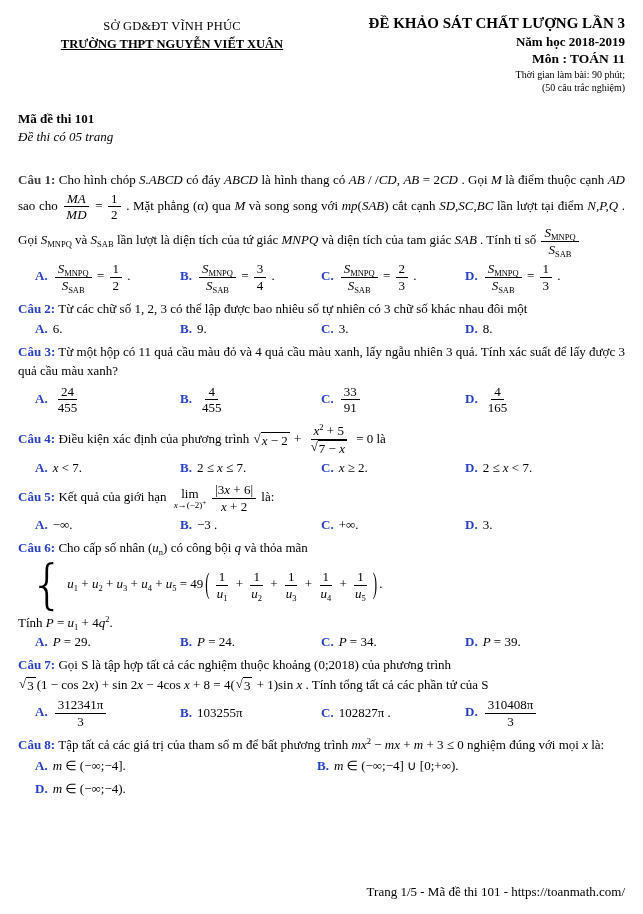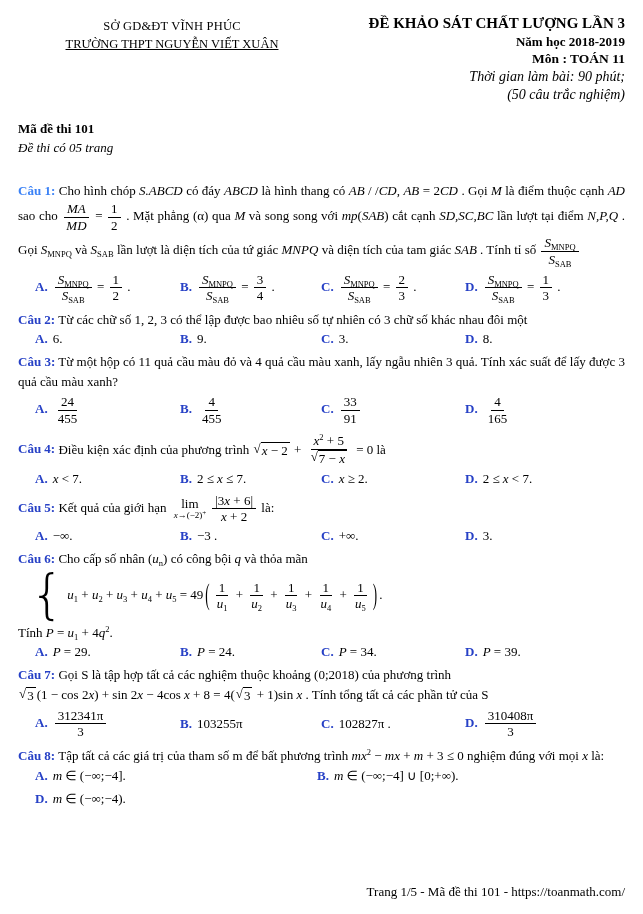--- a/index.html
+++ b/index.html
@@ -3,26 +3,26 @@
 <meta charset="utf-8">
 <style>
   html,body{margin:0;padding:0;background:#ffffff;}
   body{font-family:"Liberation Serif", serif;color:#000;}
   .page{position:relative;width:643px;height:914px;box-sizing:border-box;
         padding:14px 18px 12px 18px;background:#fff;overflow:hidden;font-size:13px;}
   
   .header{display:flex;align-items:flex-start;}
   .h-left{width:308px;text-align:center;padding-top:4px;line-height:1.35;}
   .h-left .org1{font-size:12.5px;letter-spacing:.2px;}
-  .h-left .org2{font-size:12.5px;font-weight:400;text-decoration:underline;margin-top:1px;}
+  .h-left .org2{font-size:12.5px;font-weight:700;text-decoration:underline;margin-top:1px;}
   .h-right{flex:1;text-align:right;line-height:1.3;}
   .h-right .title{font-size:15px;font-weight:700;}
   .h-right .year{font-size:13px;font-weight:700;}
   .h-right .subject{font-size:13.5px;font-weight:700;}
-  .h-right .dur,.h-right .fmt{font-size:14px;font-style:italic;}
+  .h-right .dur,.h-right .fmt{font-size:10px;}
   .codeblock{margin-top:16px;line-height:1.4;}
   .codeblock .code{font-weight:700;}
   .codeblock .pages{font-style:italic;}
   
   .questions{margin-top:24px;}
   .question{margin-bottom:5px;}
   p.stem{margin:0;text-align:justify;line-height:1.5;}
   .qlabel{font-weight:700;}
   .olabel{font-weight:700;margin-right:5px;}
   .opts4{display:grid;grid-template-columns:145px 141px 144px 1fr;padding-left:17px;
@@ -74,21 +74,21 @@
   </div>
 
   <div class="codeblock">
     <div class="code">Mã đề thi 101</div>
     <div class="pages">Đề thi có 05 trang</div>
   </div>
 
   <div class="questions">
 
     <div class="question">
-      <p class="stem"><span class="qlabel" style="color: #3b82f6;">Câu 1:</span> <span>Cho hình chóp <i>S.ABCD</i> có đáy <i>ABCD</i> là hình thang có <i>AB</i> / /<i>CD</i>, <i>AB</i> = 2<i>CD</i> . Gọi <i>M</i> là điểm thuộc cạnh <i>AD</i> sao cho <span class="frac">
+      <p class="stem"><span class="qlabel" style="color: #404040;">Câu 1:</span> <span>Cho hình chóp <i>S.ABCD</i> có đáy <i>ABCD</i> là hình thang có <i>AB</i> / /<i>CD</i>, <i>AB</i> = 2<i>CD</i> . Gọi <i>M</i> là điểm thuộc cạnh <i>AD</i> sao cho <span class="frac">
               <span class="num"><i>MA</i></span>
               <span class="den"><i>MD</i></span>
             </span> = <span class="frac">
               <span class="num">1</span>
               <span class="den">2</span>
             </span> . Mặt phẳng (α) qua <i>M</i> và song song với <i>mp</i>(<i>SAB</i>) cắt cạnh <i>SD,SC,BC</i> lần lượt tại điểm <i>N,P,Q</i> . Gọi <i>S</i><sub>MNPQ</sub> và <i>S</i><sub>SAB</sub> lần lượt là diện tích của tứ giác <i>MNPQ</i> và diện tích của tam giác <i>SAB</i> . Tính tỉ số <span class="frac">
               <span class="num"><i>S</i><sub>MNPQ</sub></span>
               <span class="den"><i>S</i><sub>SAB</sub></span>
             </span></span></p>
       <div class="opts4">

